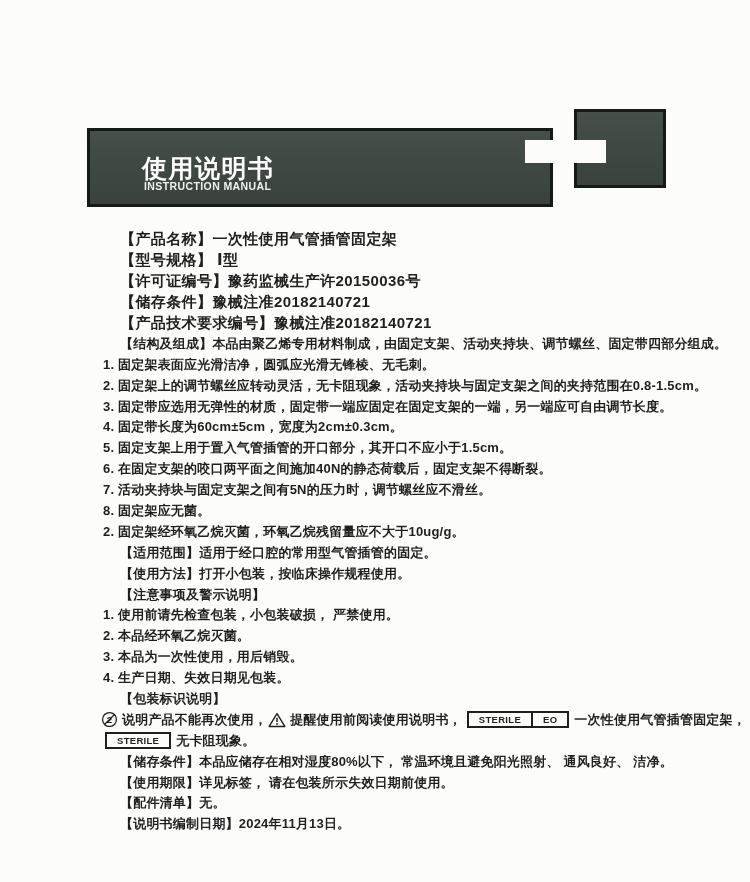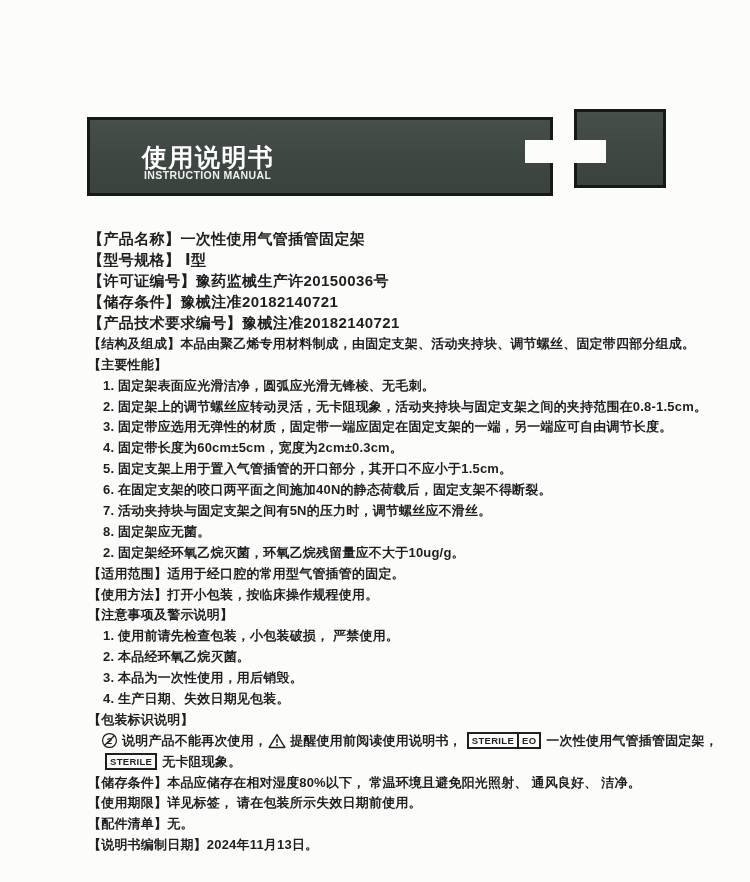--- a/index.html
+++ b/index.html
@@ -13,21 +13,21 @@
   .page{
     position:relative;
     width:750px;height:882px;
     background:var(--page-bg);
     font-family:"Liberation Sans","DejaVu Sans",sans-serif;
     overflow:hidden;
     margin:0 auto;
   }
   
   .banner{
-    position:absolute;left:87px;top:117px;width:466px;height:79px;
+    position:absolute;left:87px;top:128px;width:466px;height:79px;
     box-sizing:border-box;
     background:linear-gradient(180deg,#474f4a 0%,var(--banner-bg) 45%,#39423d 100%);
     border:3px solid var(--banner-border);
   }
   .banner-block{
     position:absolute;left:574px;top:109px;width:92px;height:79px;
     box-sizing:border-box;
     background:linear-gradient(180deg,#474f4a 0%,var(--banner-bg) 50%,#39423d 100%);
     border:3px solid var(--banner-border);
   }
@@ -50,37 +50,37 @@
     color:var(--doc-text);
   }
   .line{
     height:20.9px;
     display:flex;align-items:center;
     white-space:nowrap;
     font-weight:600;
   }
   .line.lg{font-size:15px;letter-spacing:0.4px;}
   .line.md{font-size:13px;letter-spacing:0.2px;}
-  .indent-0{padding-left:0;}
+  .indent-0{padding-left:0;margin-left:32px;}
   .indent-1{padding-left:15px;}
   .indent-2{padding-left:12px;}
   .seg-icon{
     display:inline-flex;align-items:center;justify-content:center;
     margin:0 4px 0 1px;color:var(--doc-text);
   }
   .seg-icon svg{display:block;}
   .seg-text{display:inline-block;}
   .badge{
     display:inline-flex;align-items:stretch;
     border:2px solid var(--doc-text);
     margin:0 5px;height:13px;
     font-size:9.5px;font-weight:bold;letter-spacing:0.3px;
     line-height:13px;
   }
-  .badge-part{padding:0 3px;}
+  .badge-part{padding:0 10px;}
   .badge-part + .badge-part{border-left:2px solid var(--doc-text);}
 </style>
 </head>
 <body>
 
 <div class="page">
 
   <div class="banner">
     <div class="title-cn">使用说明书</div>
     <div class="title-en">INSTRUCTION MANUAL</div>
@@ -104,23 +104,20 @@
         <span class="seg-text">【许可证编号】豫药监械生产许20150036号</span>
       </div>
       <div class="line lg indent-0">
         <span class="seg-text">【储存条件】豫械注准20182140721</span>
       </div>
       <div class="line lg indent-0">
         <span class="seg-text">【产品技术要求编号】豫械注准20182140721</span>
       </div>
       <div class="line md indent-0">
         <span class="seg-text">【结构及组成】本品由聚乙烯专用材料制成，由固定支架、活动夹持块、调节螺丝、固定带四部分组成。</span>
-      </div>
-      <div class="line md indent-0">
-        <span class="seg-text">【主要性能】</span>
       </div>
       <div class="line md indent-1">
         <span class="seg-text">1. 固定架表面应光滑洁净，圆弧应光滑无锋棱、无毛刺。</span>
       </div>
       <div class="line md indent-1">
         <span class="seg-text">2. 固定架上的调节螺丝应转动灵活，无卡阻现象，活动夹持块与固定支架之间的夹持范围在0.8-1.5cm。</span>
       </div>
       <div class="line md indent-1">
         <span class="seg-text">3. 固定带应选用无弹性的材质，固定带一端应固定在固定支架的一端，另一端应可自由调节长度。</span>
       </div>

